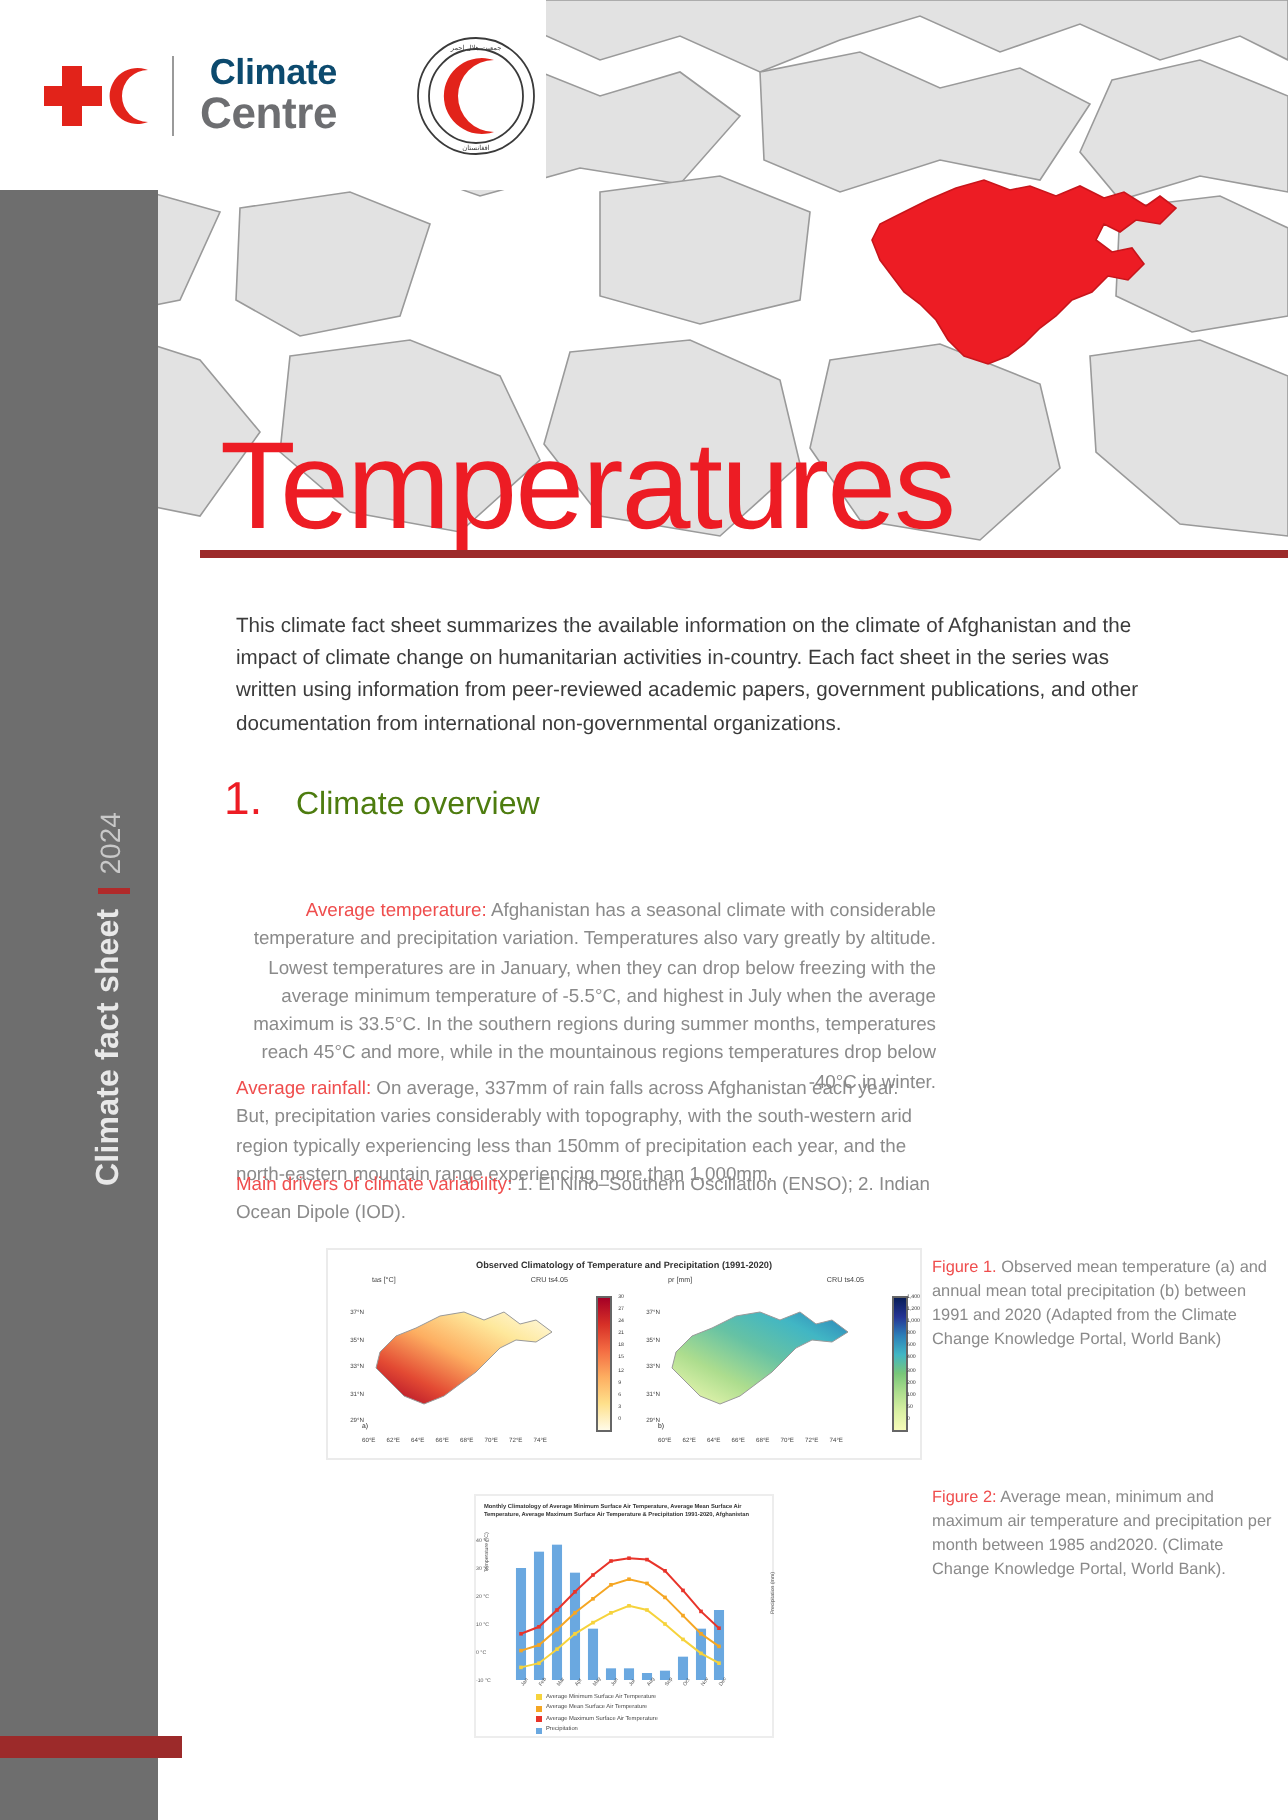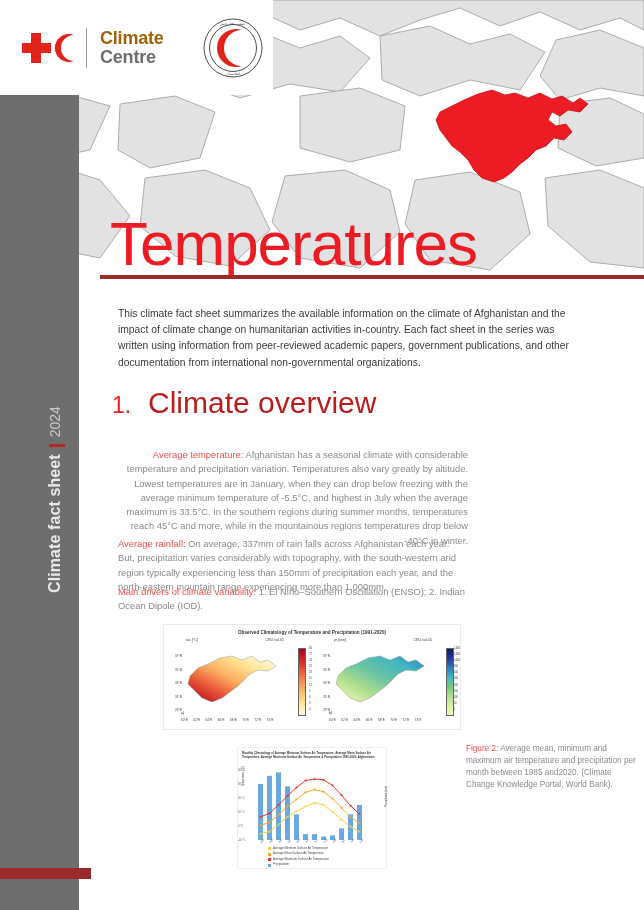--- a/index.html
+++ b/index.html
@@ -51,22 +51,22 @@
   
   .logo-box{
     position:absolute;left:0;top:0;width:273px;height:95px;
     background:#ffffff;display:flex;align-items:center;
   }
   .rc-mark{margin-left:22px;width:58px;height:34px;position:relative;}
   .logo-divider{
     width:1px;height:40px;background:#9a9a9a;margin:0 13px 0 6px;
   }
   .logo-words{line-height:1.05;}
-  .logo-words .lw1{color:#a16207;font-size:18px;font-weight:bold;letter-spacing:-.2px;text-align:right;}
-  .logo-words .lw2{color:#6d6e71;font-size:18px;font-weight:bold;letter-spacing:-.2px;}
+  .logo-words .lw1{color:#0c4a6e;font-size:18px;font-weight:bold;letter-spacing:-.2px;text-align:right;}
+  .logo-words .lw2{color:#6d6e71;font-size:22px;font-weight:bold;letter-spacing:-.2px;}
   .arc-emblem{margin-left:38px;width:62px;height:62px;}
 
   
   .country-title{
     position:absolute;left:110px;top:213px;
     font-size:62px;line-height:62px;color:#ed1c24;
     font-weight:normal;letter-spacing:-1px;
     font-family:"Liberation Sans", sans-serif;
   }
   .title-rule{
@@ -77,21 +77,21 @@
   
   .intro{
     position:absolute;left:118px;top:306px;width:466px;
     font-size:10.3px;line-height:16.2px;color:#3b3b3b;
   }
   .section-head{
     position:absolute;left:112px;top:386px;
     display:flex;align-items:baseline;
   }
   .section-num{color:#ed1c24;font-size:23px;font-weight:normal;width:36px;}
-  .section-title{color:#b91c1c;font-size:30px;font-weight:normal;}
+  .section-title{color:#4d7c0f;font-size:16px;font-weight:normal;}
 
   .para{
     position:absolute;left:118px;width:350px;
     font-size:9.4px;line-height:14.3px;color:#8a8a8a;
   }
   .para b{color:#ef4d4d;font-weight:normal;}
   #para-temp{top:448px;text-align:right;}
   #para-rain{top:523px;margin-top:14px;}
   #para-drivers{top:585px;}
 
@@ -289,20 +289,23 @@
             <span>70°E</span>
             <span>72°E</span>
             <span>74°E</span>
           </div>
         <div class="cbar cbar-p"></div>
         <div class="cbar-ticks">1,400<br>1,200<br>1,000<br>800<br>600<br>400<br>300<br>200<br>100<br>50<br>0</div>
       </div>
     </div>
   </div>
 
+  <div class="fig1-cap">
+    <b>Figure 1.</b><span> Observed mean temperature (a) and annual mean total precipitation (b) between 1991 and 2020 (Adapted from the Climate Change Knowledge Portal, World Bank)</span>
+  </div>
 
   <div class="fig2-wrap">
     <div class="fig2-title">Monthly Climatology of Average Minimum Surface Air Temperature, Average Mean Surface Air Temperature, Average Maximum Surface Air Temperature &amp; Precipitation 1991-2020, Afghanistan</div>
     <div class="fig2-ylab-l">Temperature (°C)</div>
     <div class="fig2-ylab-r">Precipitation (mm)</div>
     <svg class="fig2-plot" viewBox="0 0 108 70">
       <g id="f2-bars">
           <rect x="1.98" y="14" width="5.040000000000001" height="56" fill="#6aa8e0"></rect>
           <rect x="10.98" y="5.833333333333343" width="5.040000000000001" height="64.16666666666666" fill="#6aa8e0"></rect>
           <rect x="19.98" y="2.3333333333333286" width="5.040000000000001" height="67.66666666666667" fill="#6aa8e0"></rect>

